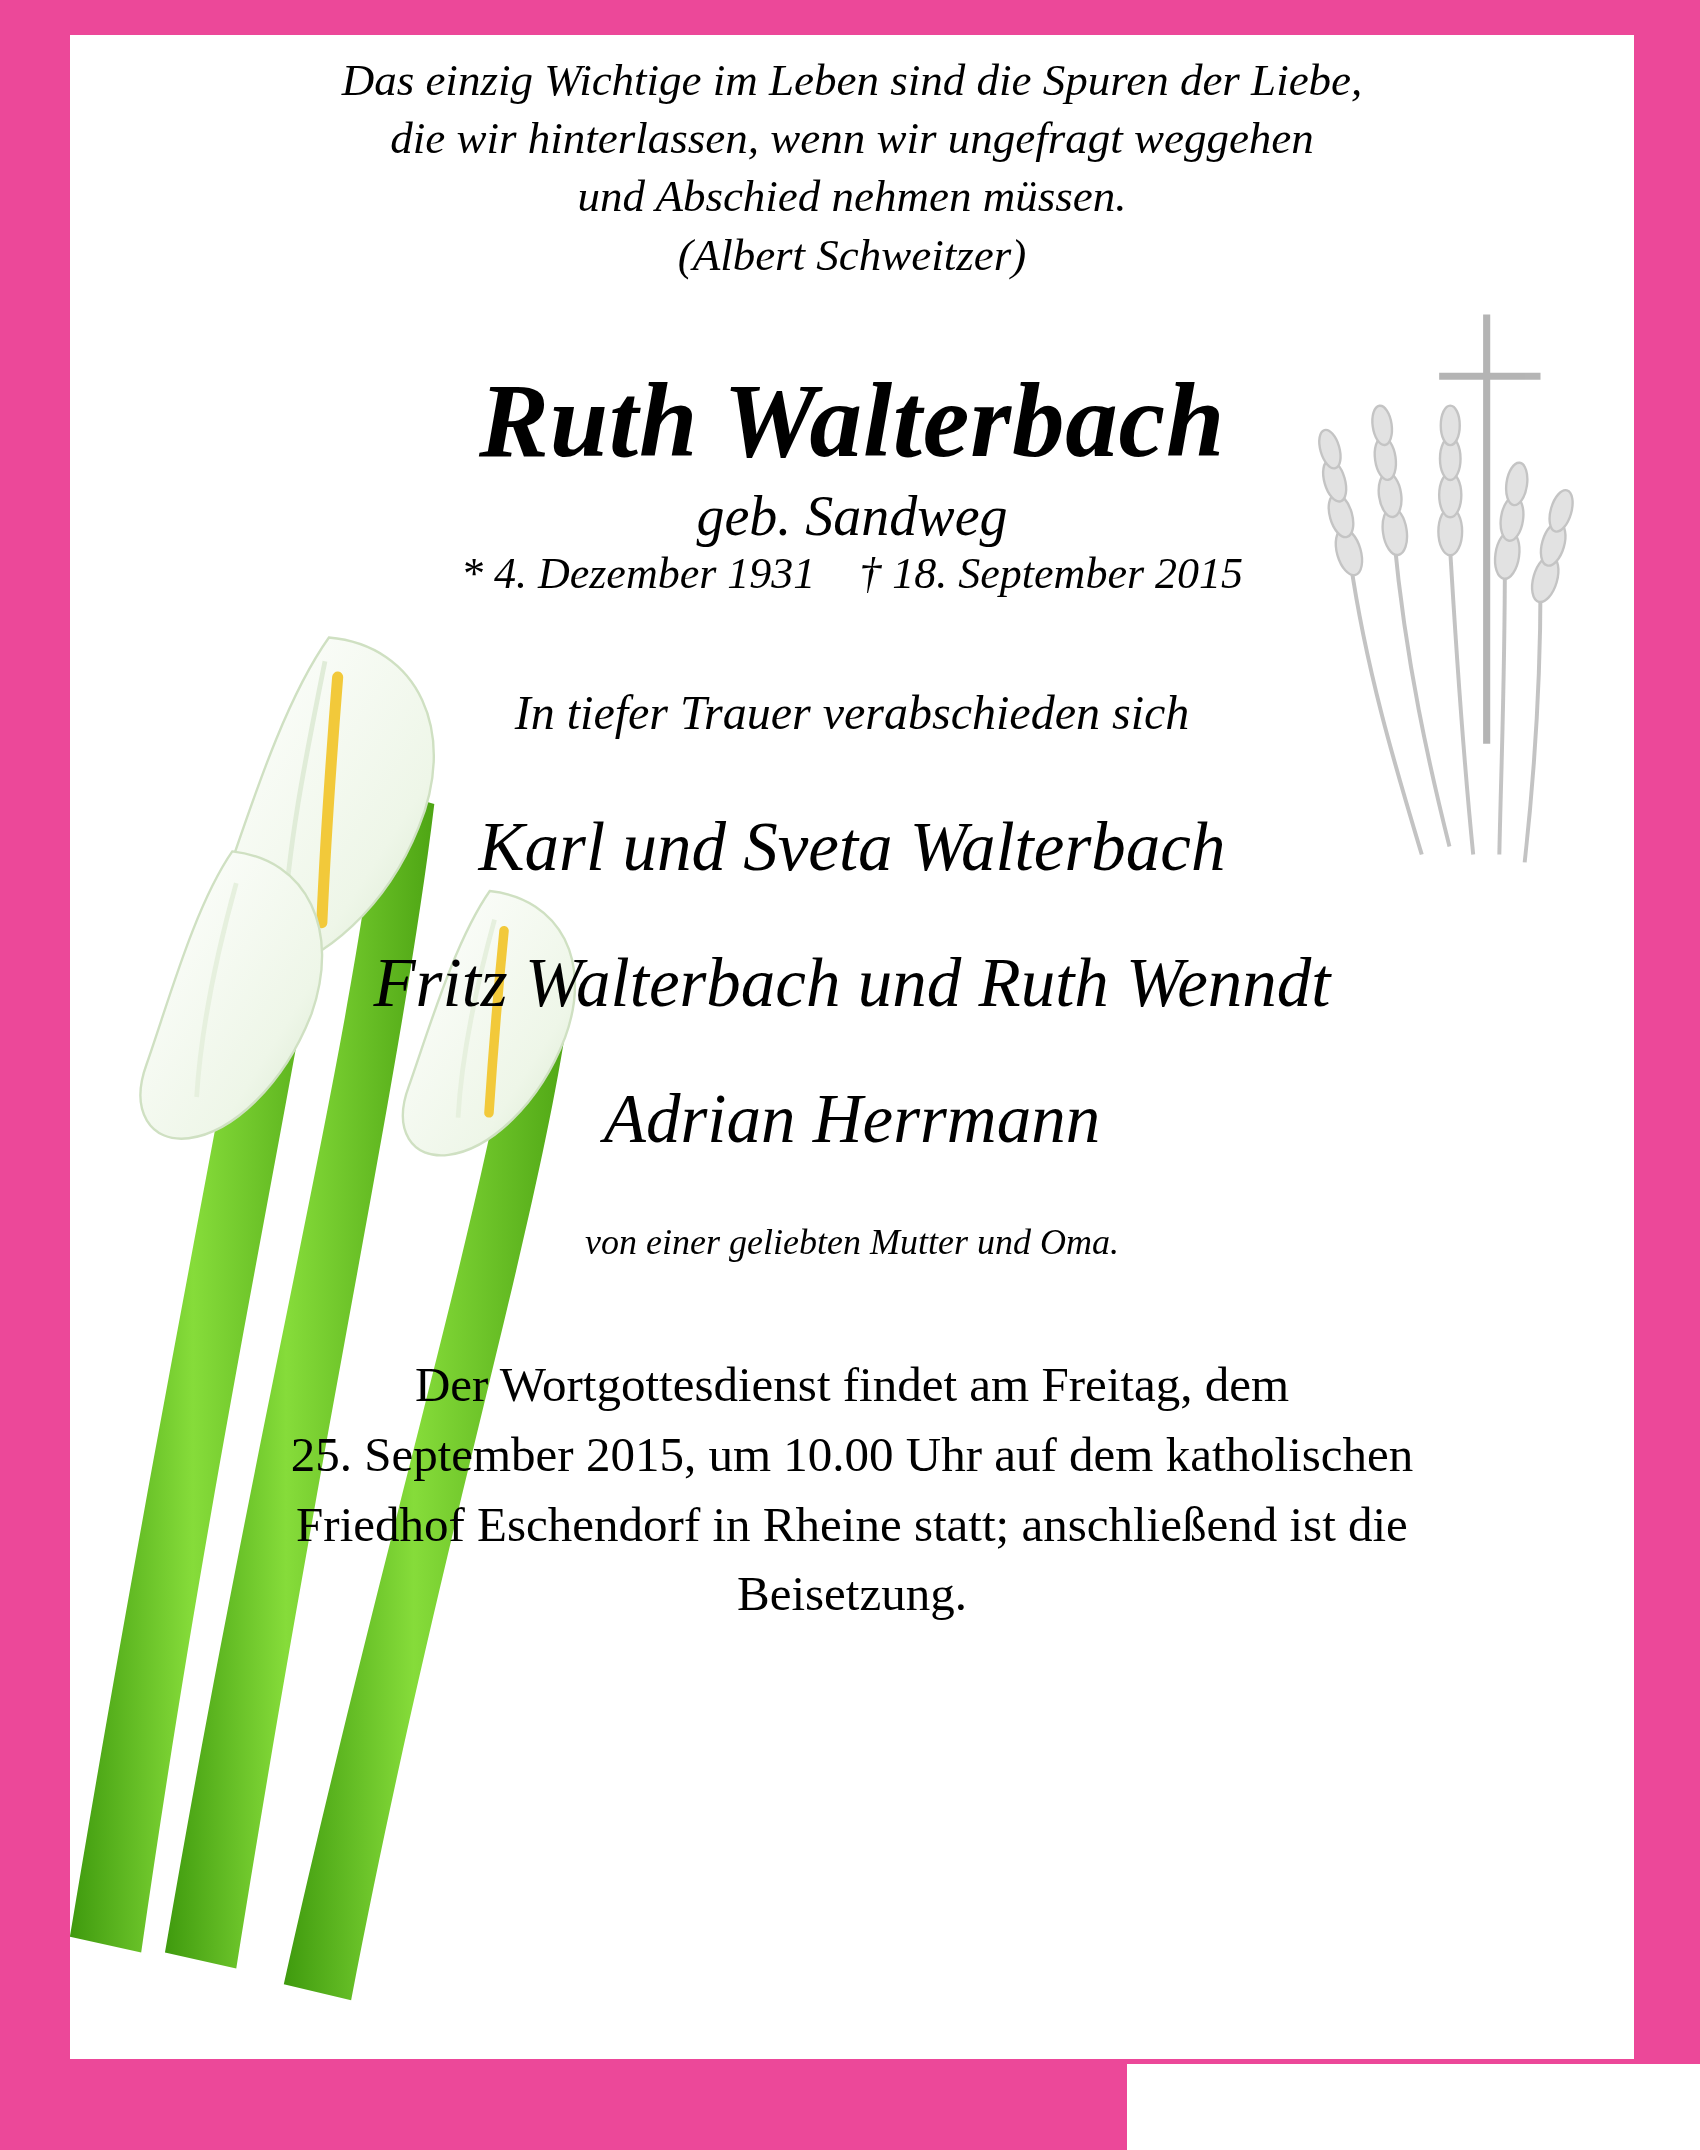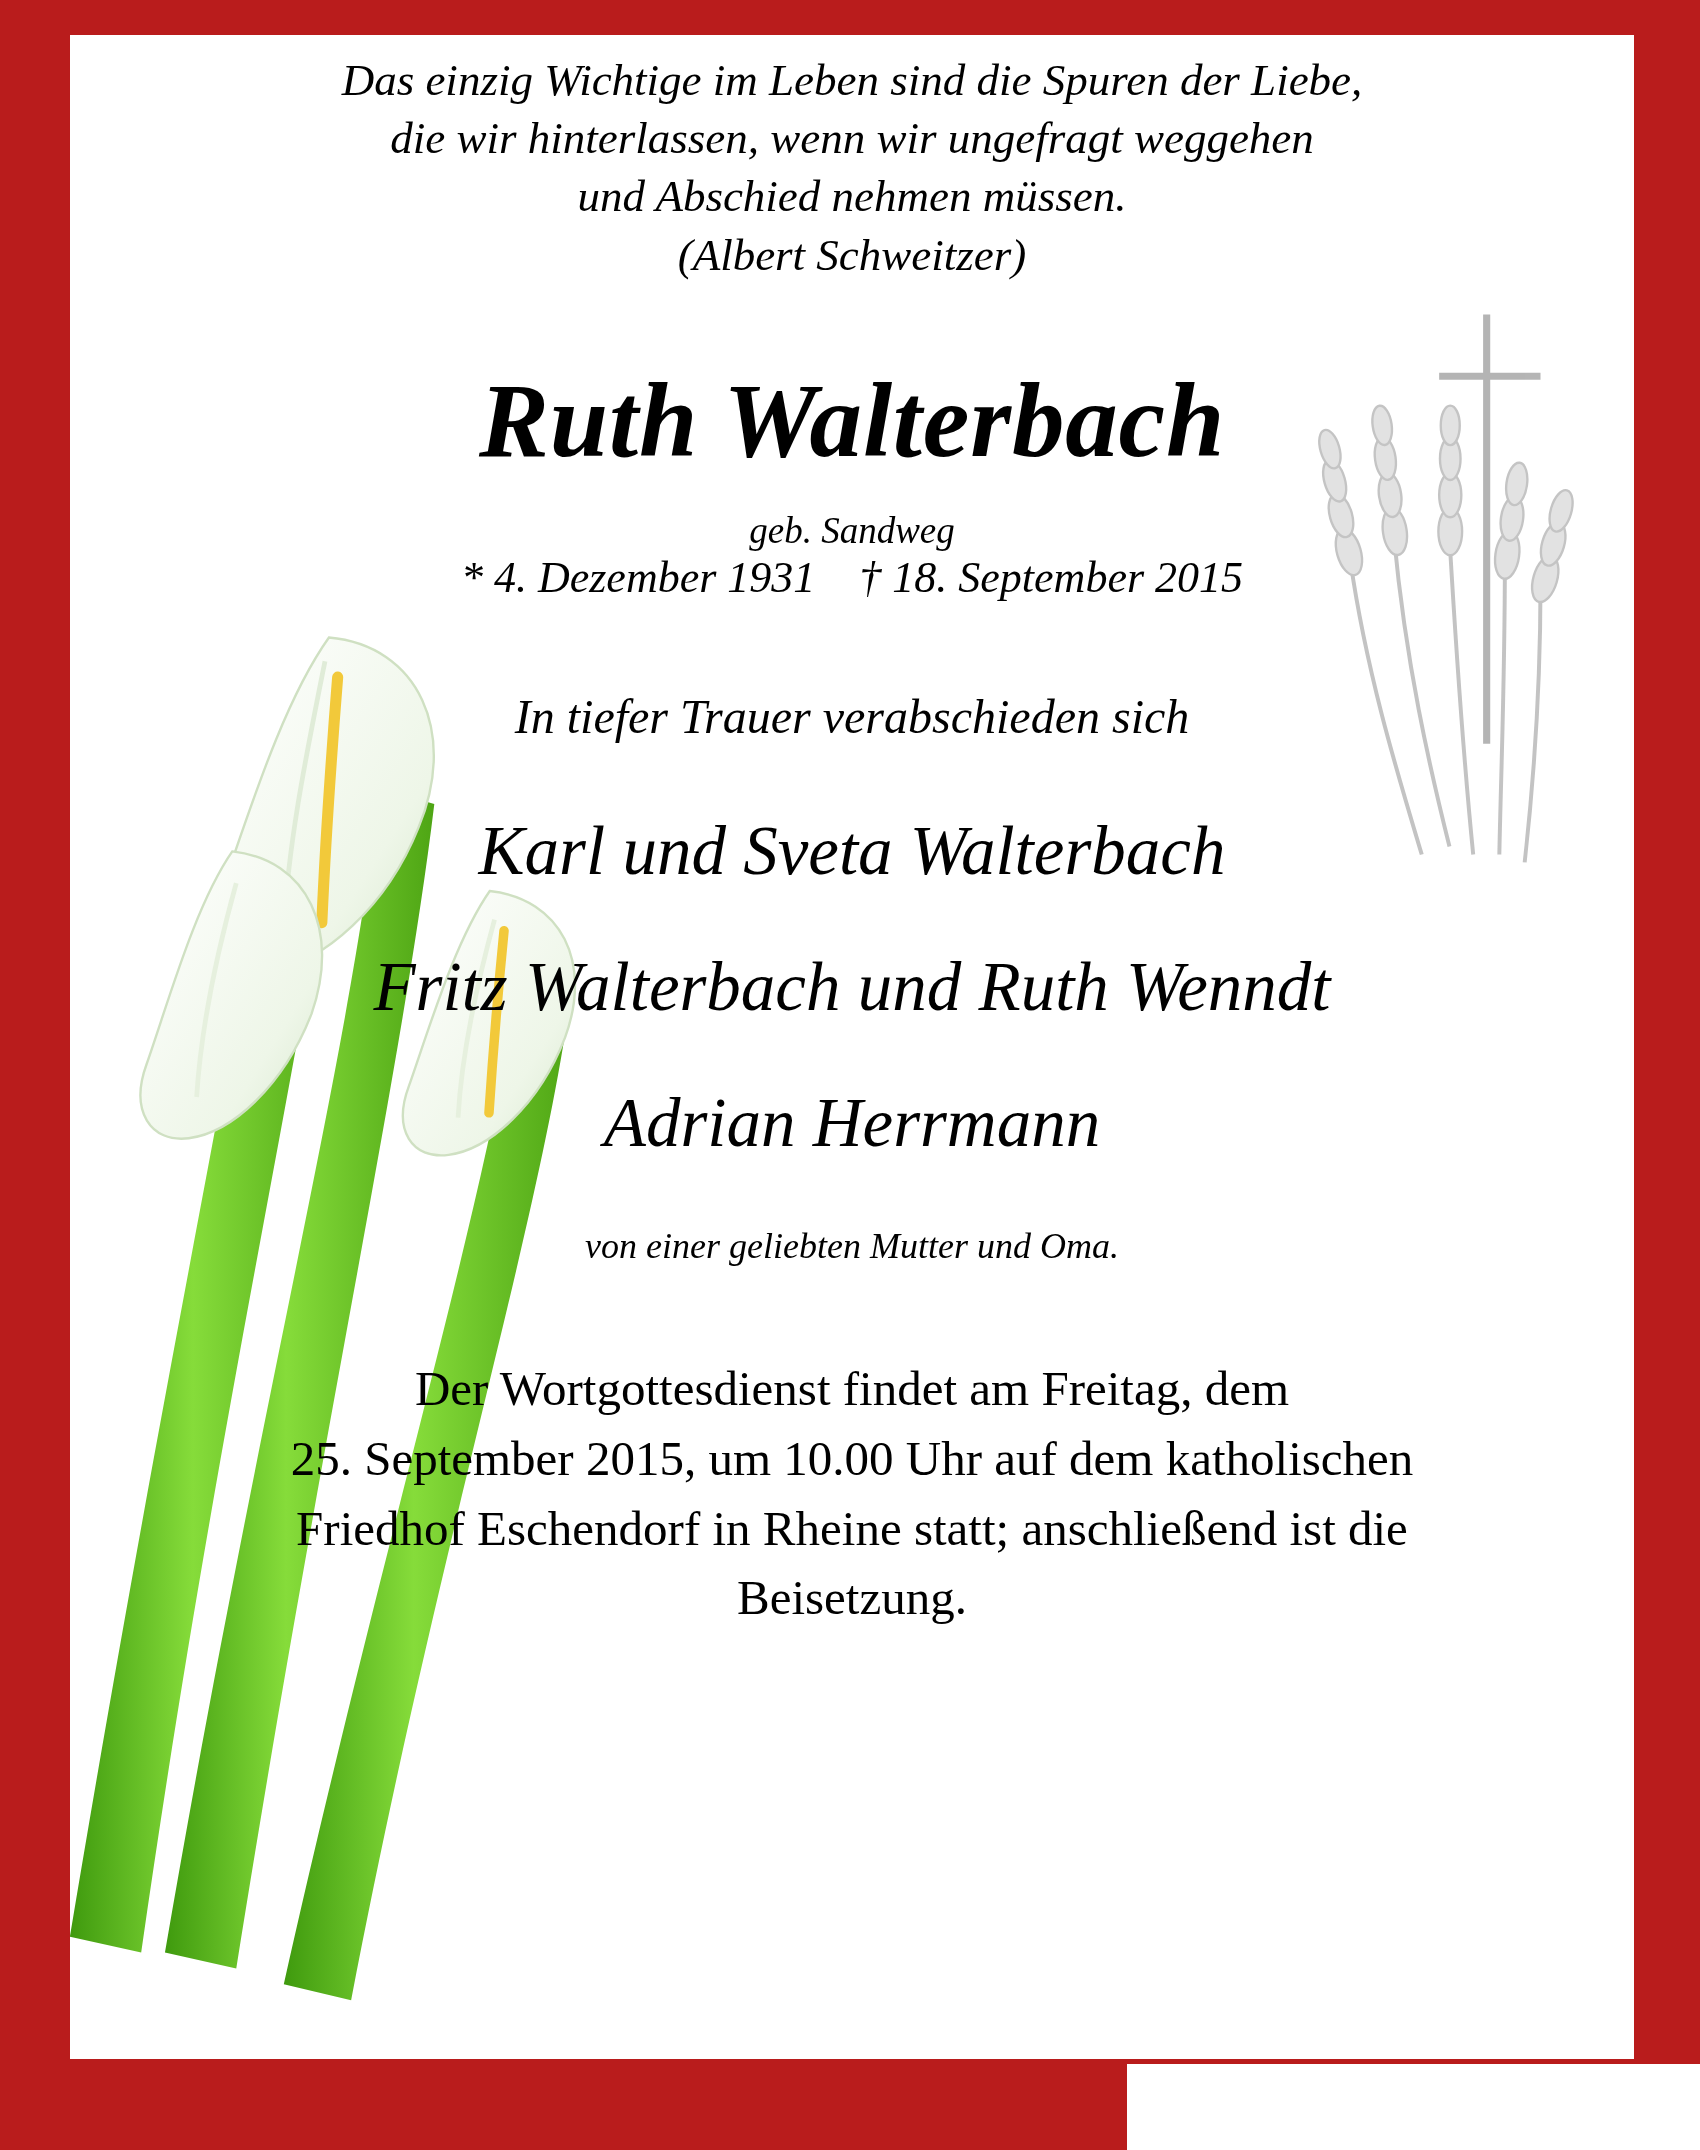--- a/index.html
+++ b/index.html
@@ -12,21 +12,21 @@
     height: 2151px;
     font-family: "Liberation Serif", serif;
     overflow: hidden;
   }
 
   
   .obituary-page {
     position: relative;
     width: 1701px;
     height: 2151px;
-    background: #b91c1c;
+    background: #ec4899;
     box-sizing: border-box;
   }
   .inner-card {
     position: absolute;
     left: 70px;
     top: 35px;
     width: 1564px;
     height: 2024px;
     background: #ffffff;
     overflow: hidden;
@@ -66,22 +66,22 @@
   .deceased-name {
     font-weight: bold;
     font-style: italic;
     font-size: 105px;
     letter-spacing: 0.8px;
     margin-top: 84px;
     line-height: 1;
   }
   .maiden-name {
     font-style: italic;
-    font-size: 37px;
-    margin-top: 36px;
+    font-size: 56px;
+    margin-top: 11px;
   }
   .dates {
     font-style: italic;
     font-size: 44px;
     white-space: pre;
   }
 
   .mourners-intro {
     font-style: italic;
     font-size: 48px;

